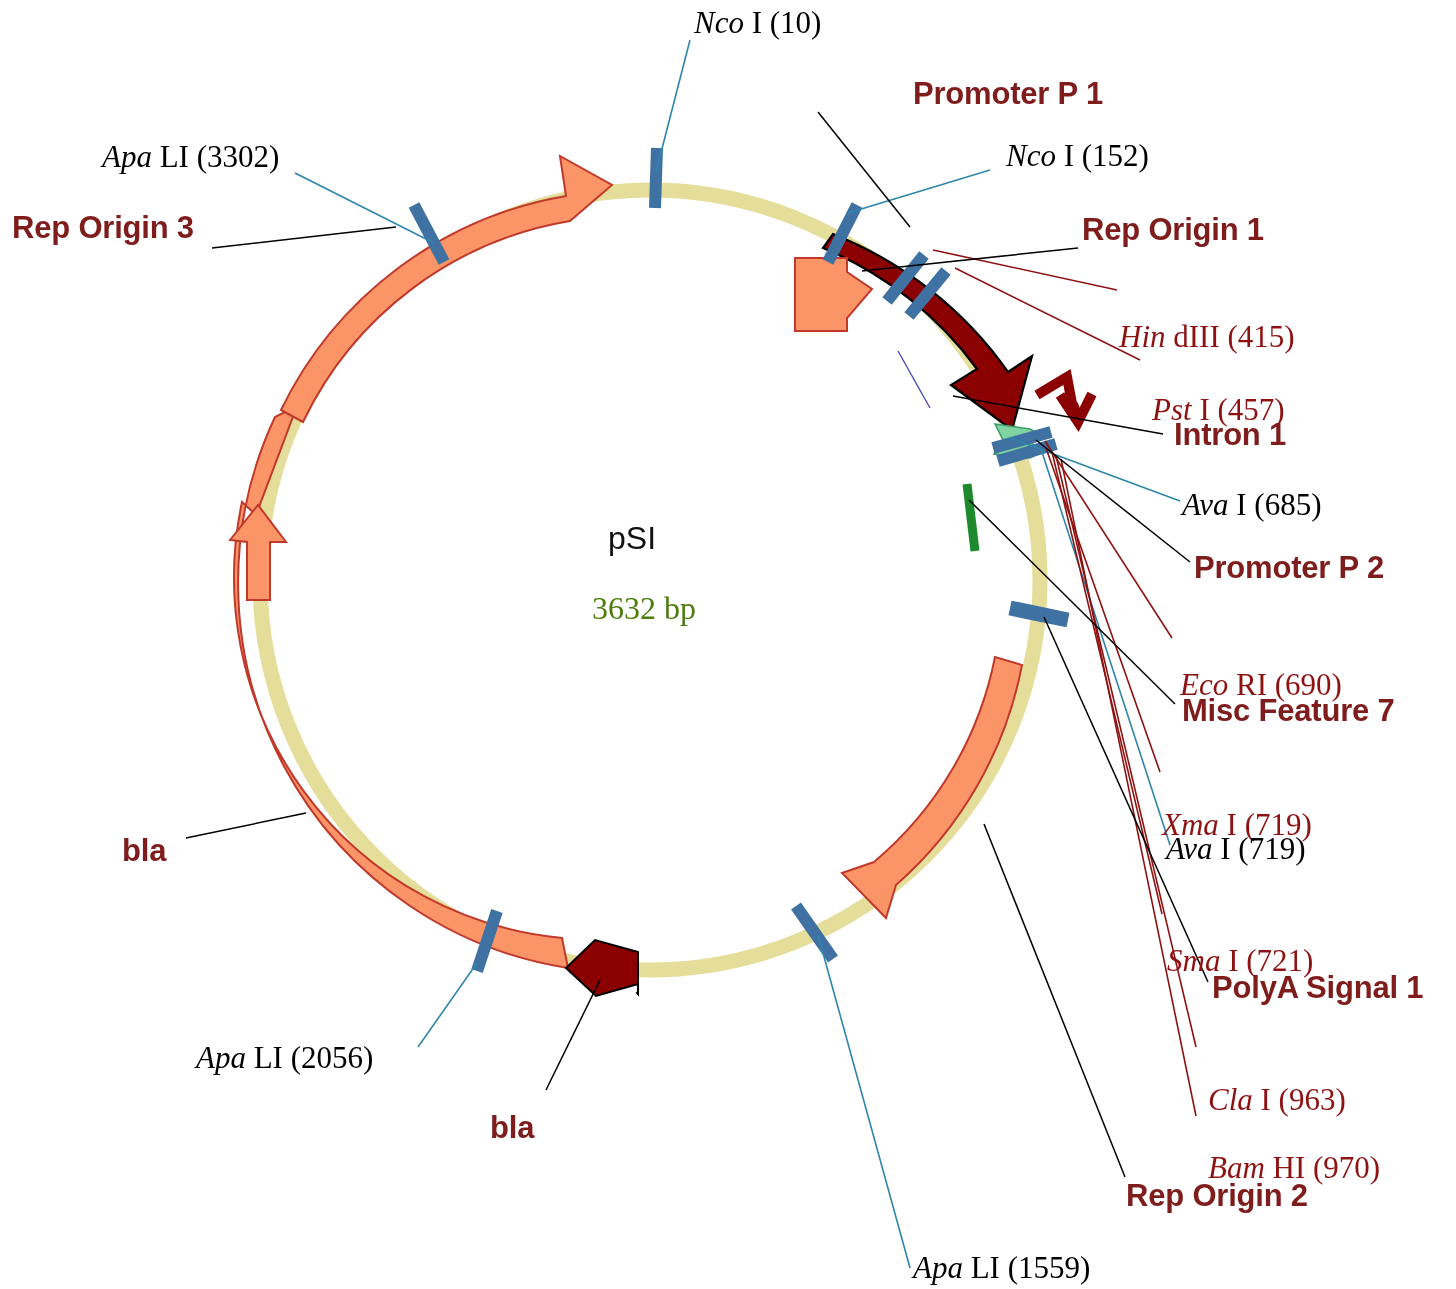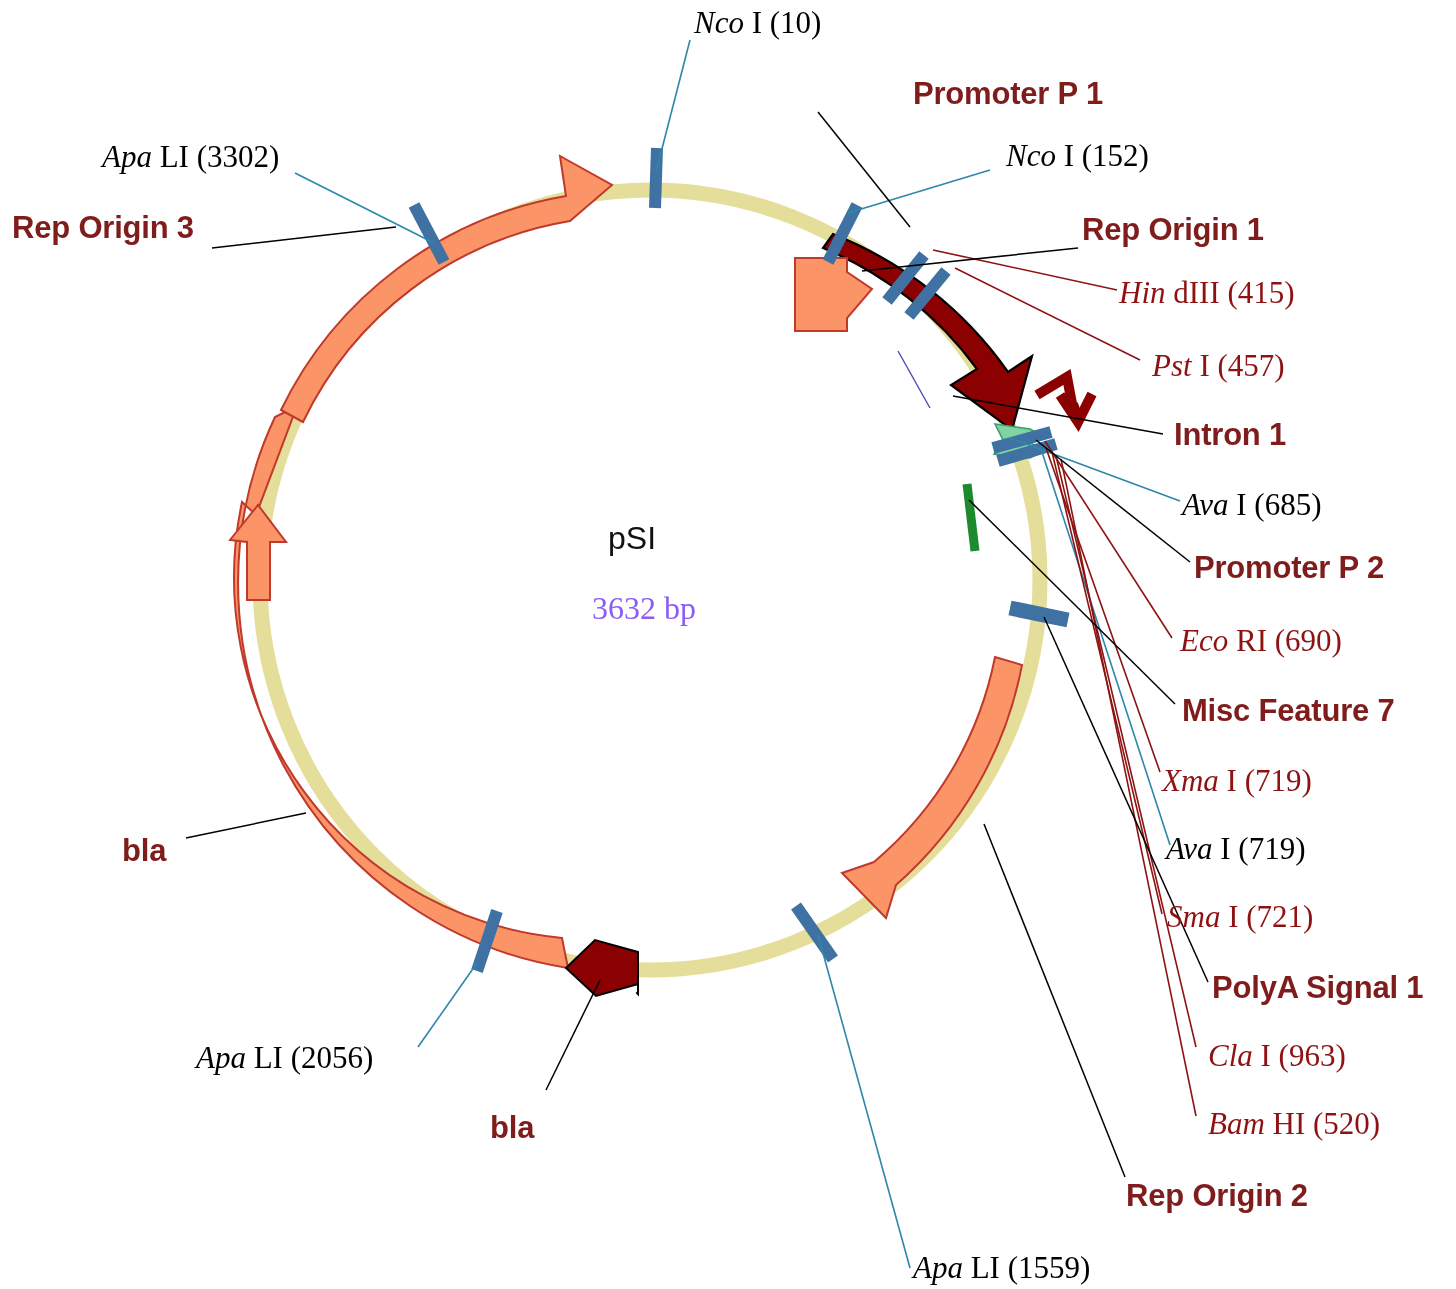--- a/index.html
+++ b/index.html
@@ -5,24 +5,24 @@
   html,body{margin:0;padding:0;background:#ffffff;}
   body{width:1456px;height:1289px;position:relative;overflow:hidden;
        font-family:"Liberation Sans", sans-serif;}
   #stage{position:absolute;inset:0;width:1456px;height:1289px;}
   svg#map{position:absolute;left:0;top:0;width:1456px;height:1289px;}
 
   .lbl{position:absolute;white-space:nowrap;line-height:1;}
   .feat{font-family:"Liberation Sans", sans-serif;font-weight:bold;
         font-size:31px;color:#7f1d1d;letter-spacing:-0.2px;}
   .site{font-family:"Liberation Serif", serif;font-size:31px;color:#000000;}
-  .site.red{color:#8E1212;}
+  .site.red{color:#8E1212;margin-top:44px;}
   .site i{font-style:italic;}
   .plasname{font-family:"Liberation Sans", sans-serif;font-size:32px;color:#111;}
-  .plasbp{font-family:"Liberation Serif", serif;font-size:32px;color:#8b5cf6;}
+  .plasbp{font-family:"Liberation Serif", serif;font-size:32px;color:#4d7c0f;}
 </style>
 </head>
 <body>
 
 <div id="stage">
 
   <svg id="map" viewBox="0 0 1456 1289">
 
     <circle cx="650" cy="580" r="390" fill="none" stroke="#F7F2C4" stroke-width="15"></circle>
     <circle cx="650" cy="580" r="390" fill="none" stroke="#DED79A" stroke-width="15" stroke-opacity="0.55" style="mix-blend-mode:multiply"></circle>
@@ -189,21 +189,21 @@
     <i>Sma</i><span> I (721)</span>
   </div>
 
   <div class="lbl feat" style="left:1212px; top:972px;">PolyA Signal 1</div>
 
   <div class="lbl site red" style="left:1208px; top:1040px;text-align:center;">
     <i>Cla</i><span> I (963)</span>
   </div>
 
   <div class="lbl site red" style="left:1208px; top:1108px;">
-    <i>Bam</i><span> HI (520)</span>
+    <i>Bam</i><span> HI (970)</span>
   </div>
 
   <div class="lbl feat" style="left:1126px; top:1180px;">Rep Origin 2</div>
 
   <div class="lbl site" style="left:913px; top:1252px;">
     <i>Apa</i><span> LI (1559)</span>
   </div>
 
   <div class="lbl feat" style="left:490px; top:1112px;">bla</div>
 

